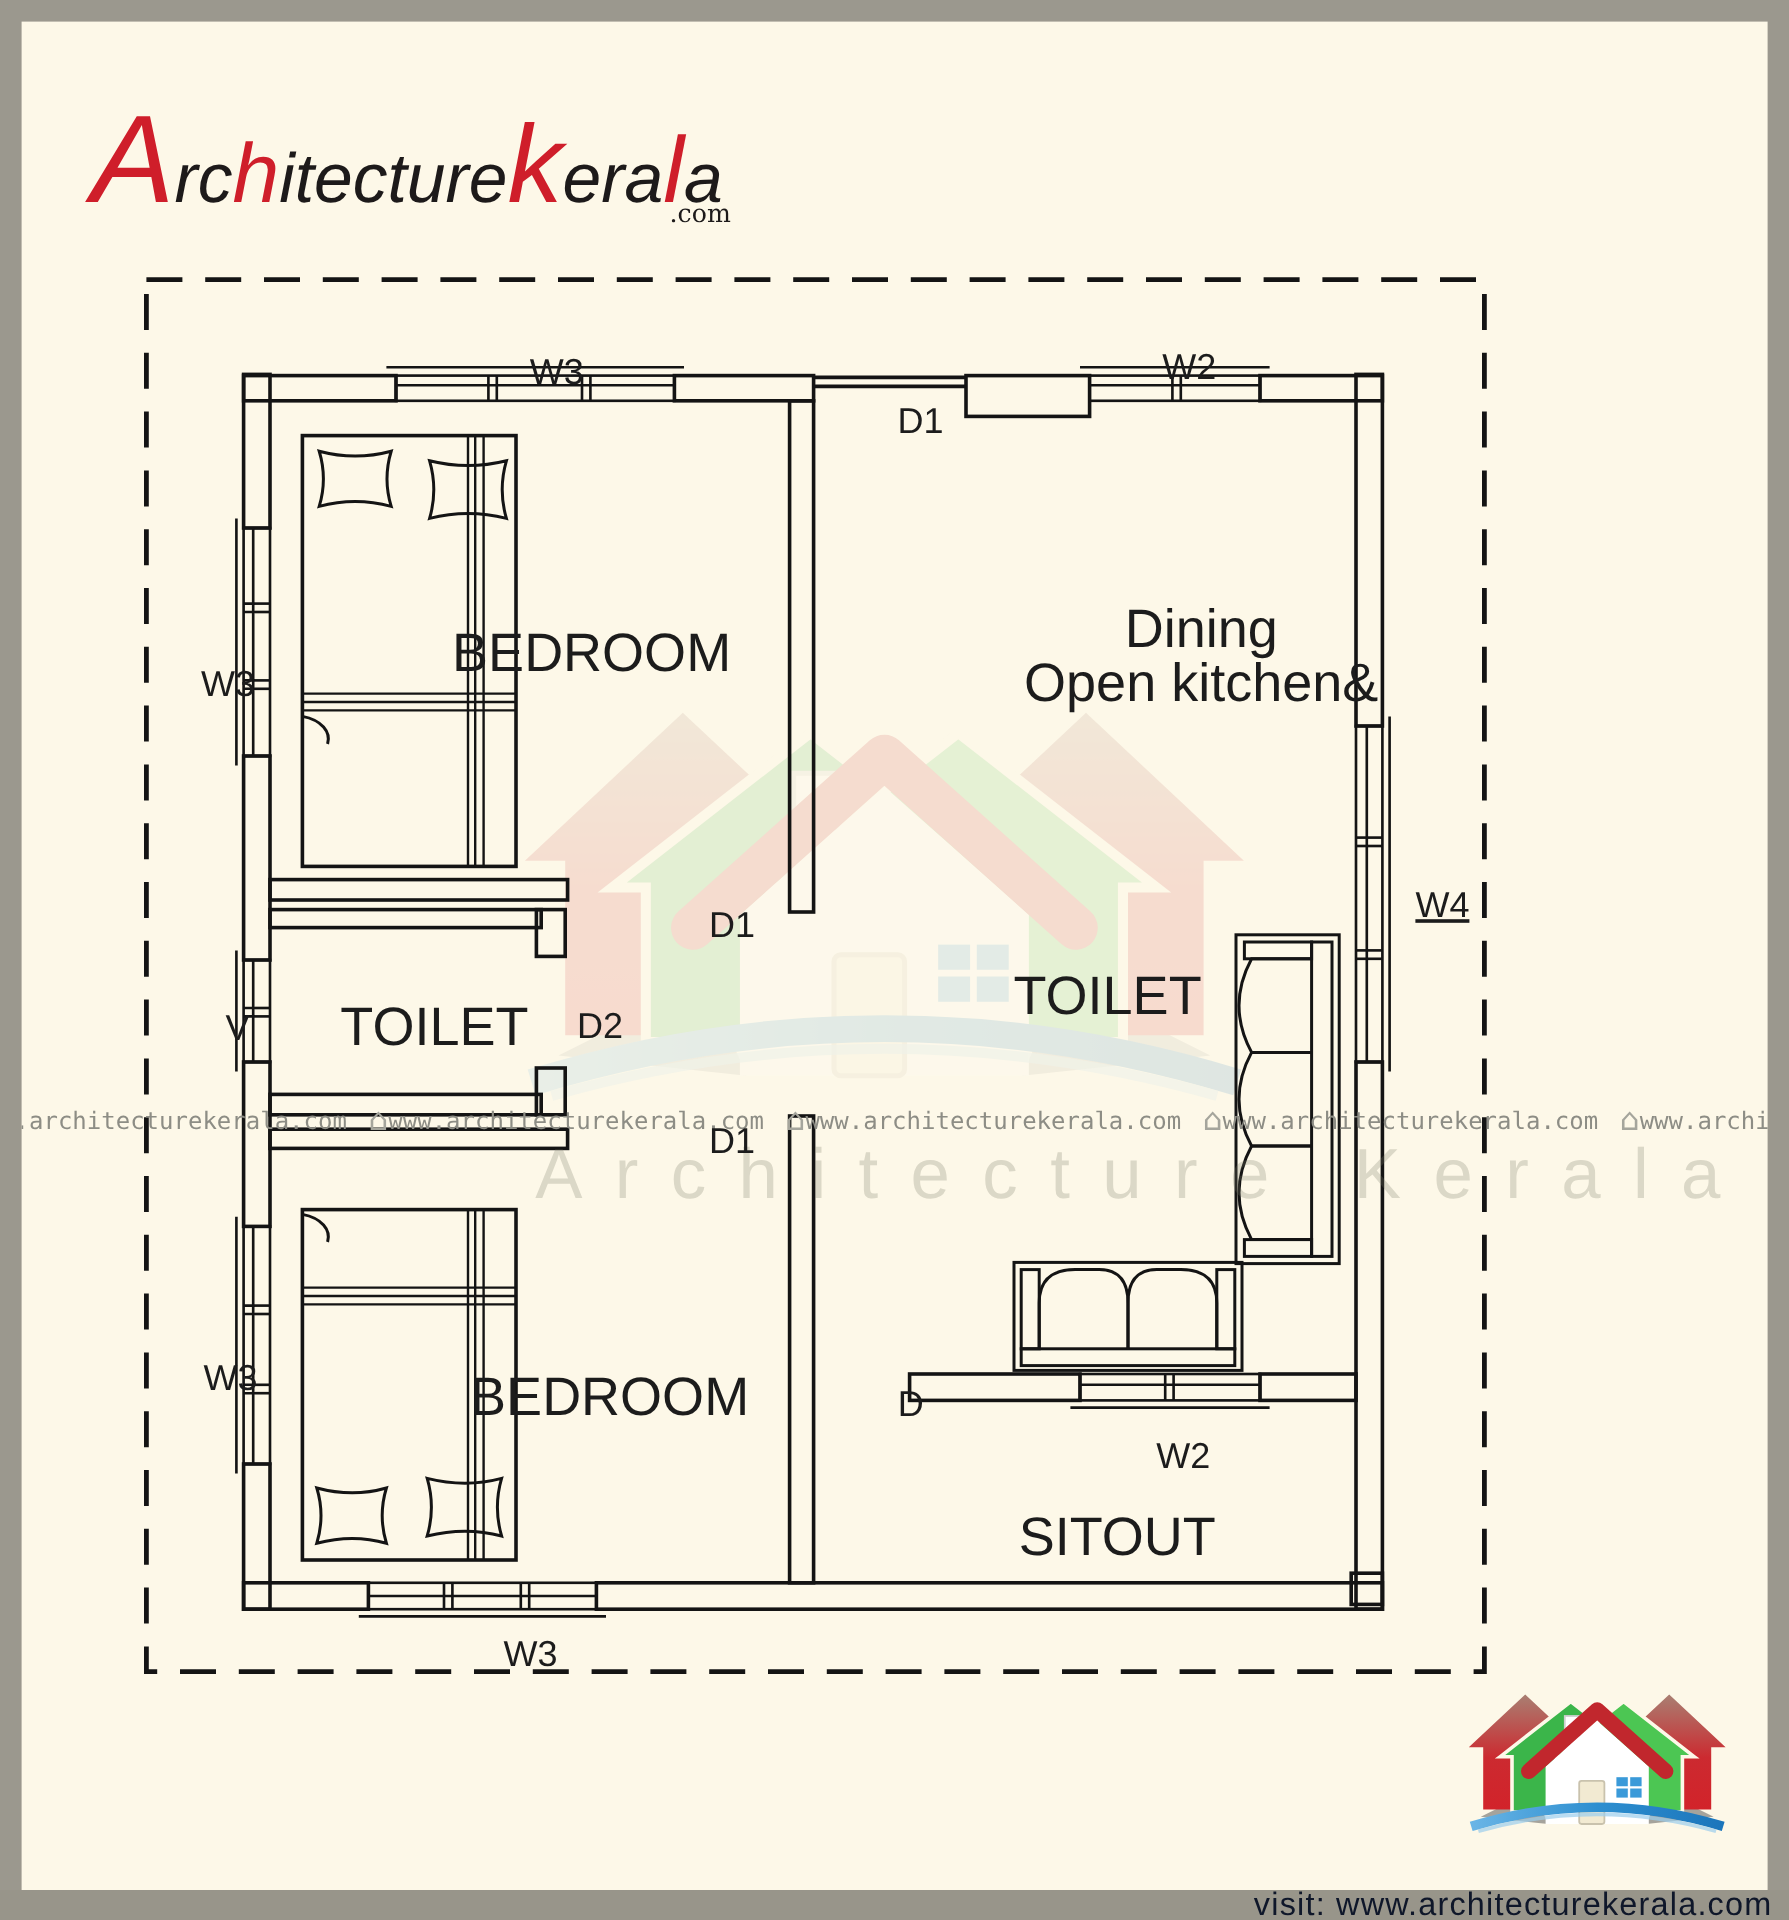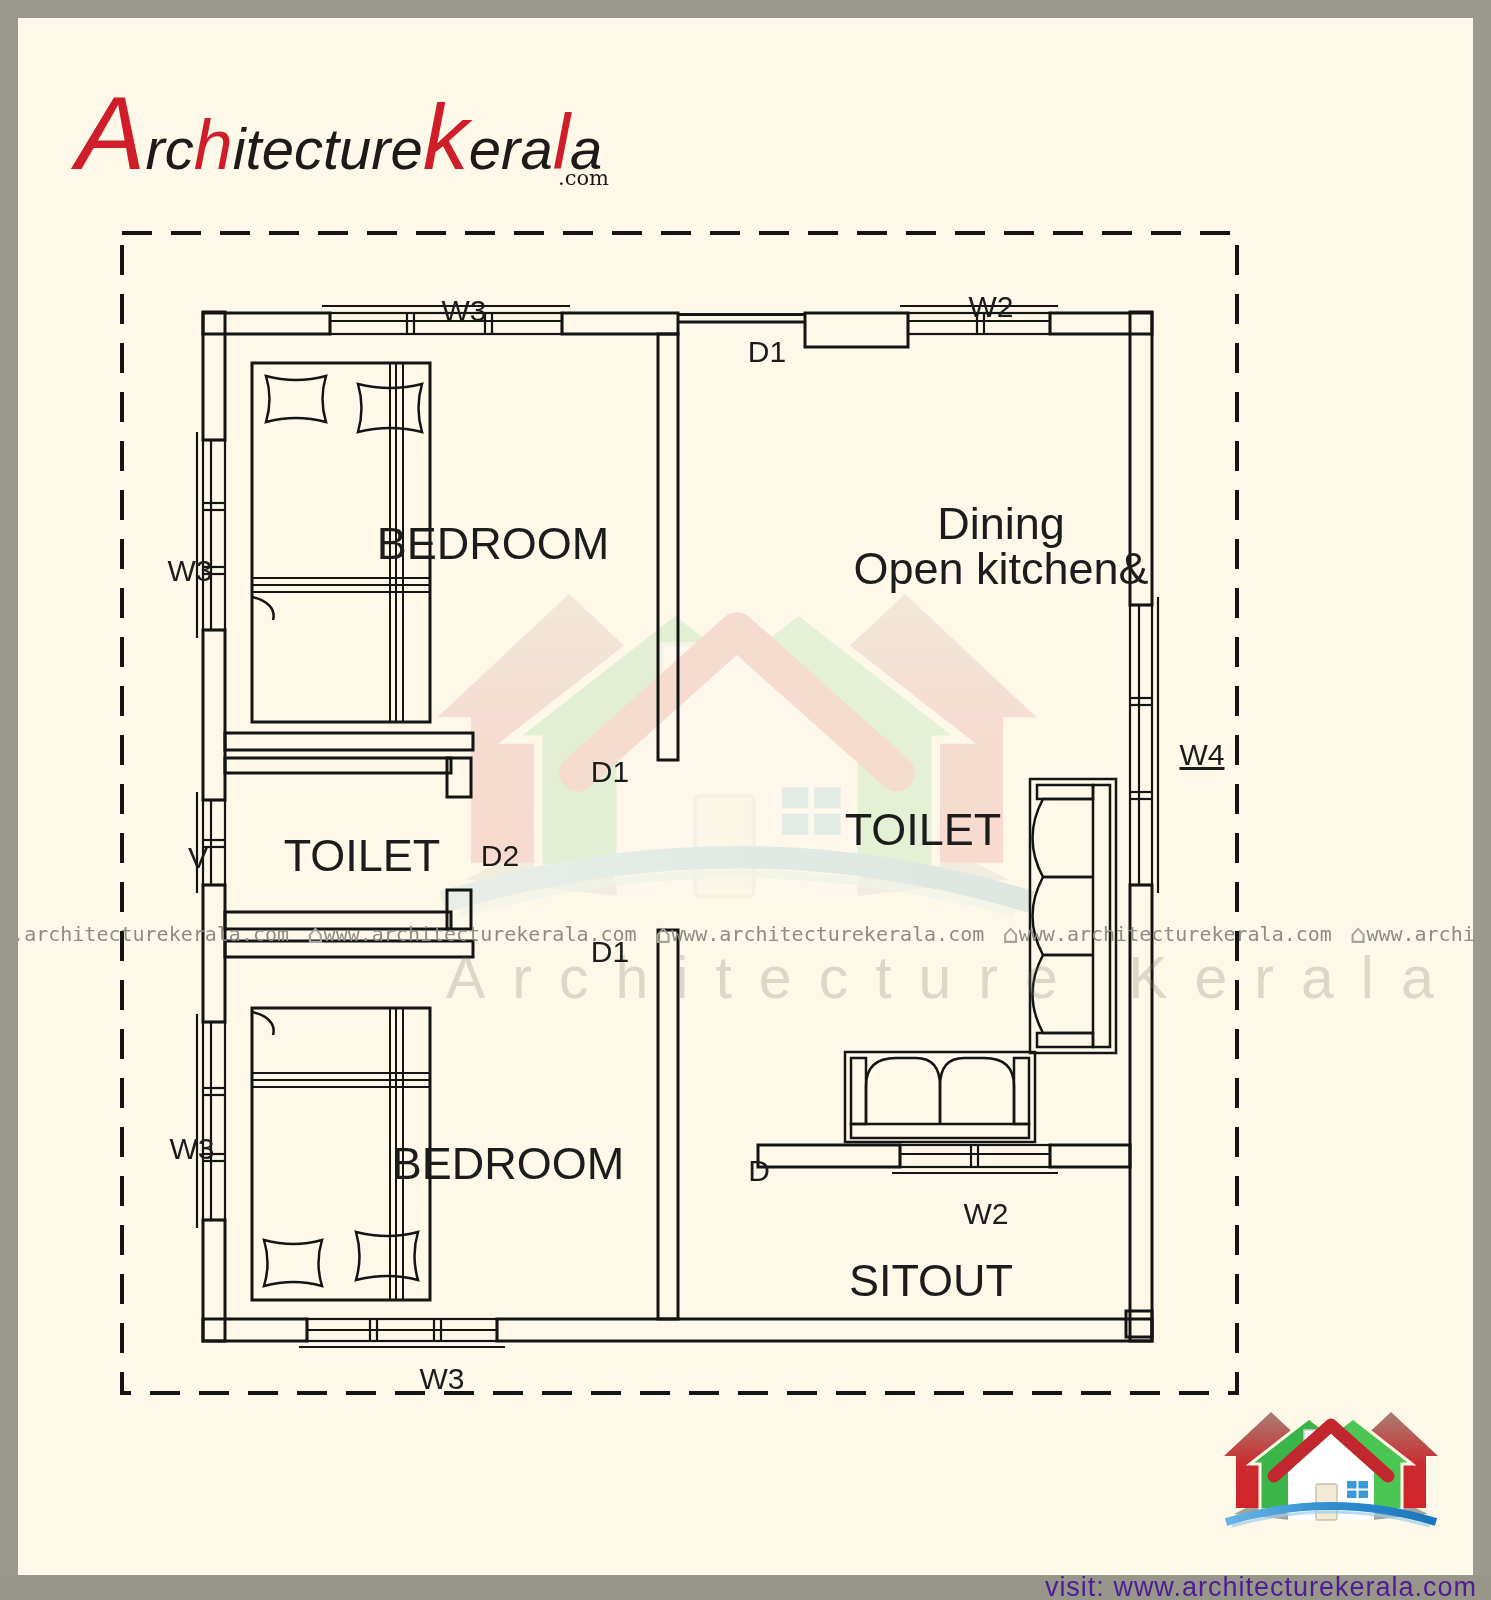--- a/index.html
+++ b/index.html
@@ -28,21 +28,21 @@
   .wm-row{position:absolute;left:-42px;top:901px;width:1570px;display:flex;align-items:center;
           justify-content:space-between;color:#8d8d85;font-family:"DejaVu Sans Mono",monospace;
           font-size:20px;white-space:nowrap;}
   .wm-row .wm-item{display:flex;align-items:center;gap:18px;}
   .wm-row .glyph{font-family:"DejaVu Sans",sans-serif;font-size:26px;color:#a5a59c;}
   .wm-row .wm-item:last-child .glyph{display:none;}
   .wm-brand{position:absolute;left:428px;top:926px;font-size:59px;letter-spacing:27px;
             color:rgba(125,123,104,0.26);white-space:nowrap;}
   
   .footer-bar{position:absolute;left:0;bottom:0;width:1491px;height:25px;background:#98958a;
-        color:#4c1d95;font-size:27px;line-height:25px;text-align:right;letter-spacing:1px;}
+        color:#0f172a;font-size:27px;line-height:25px;text-align:right;letter-spacing:1px;}
   .footer-bar span{padding-right:14px;}
 </style>
 </head>
 <body>
 
 <div class="stage">
   <div class="canvas">
 
     <div class="logo">
       <div class="script"><span class="red cap">A</span><span>rc</span><span class="red hh">h</span><span>itecture</span><span class="red kk">k</span><span>era</span><span class="red ll">l</span><span>a</span></div>

